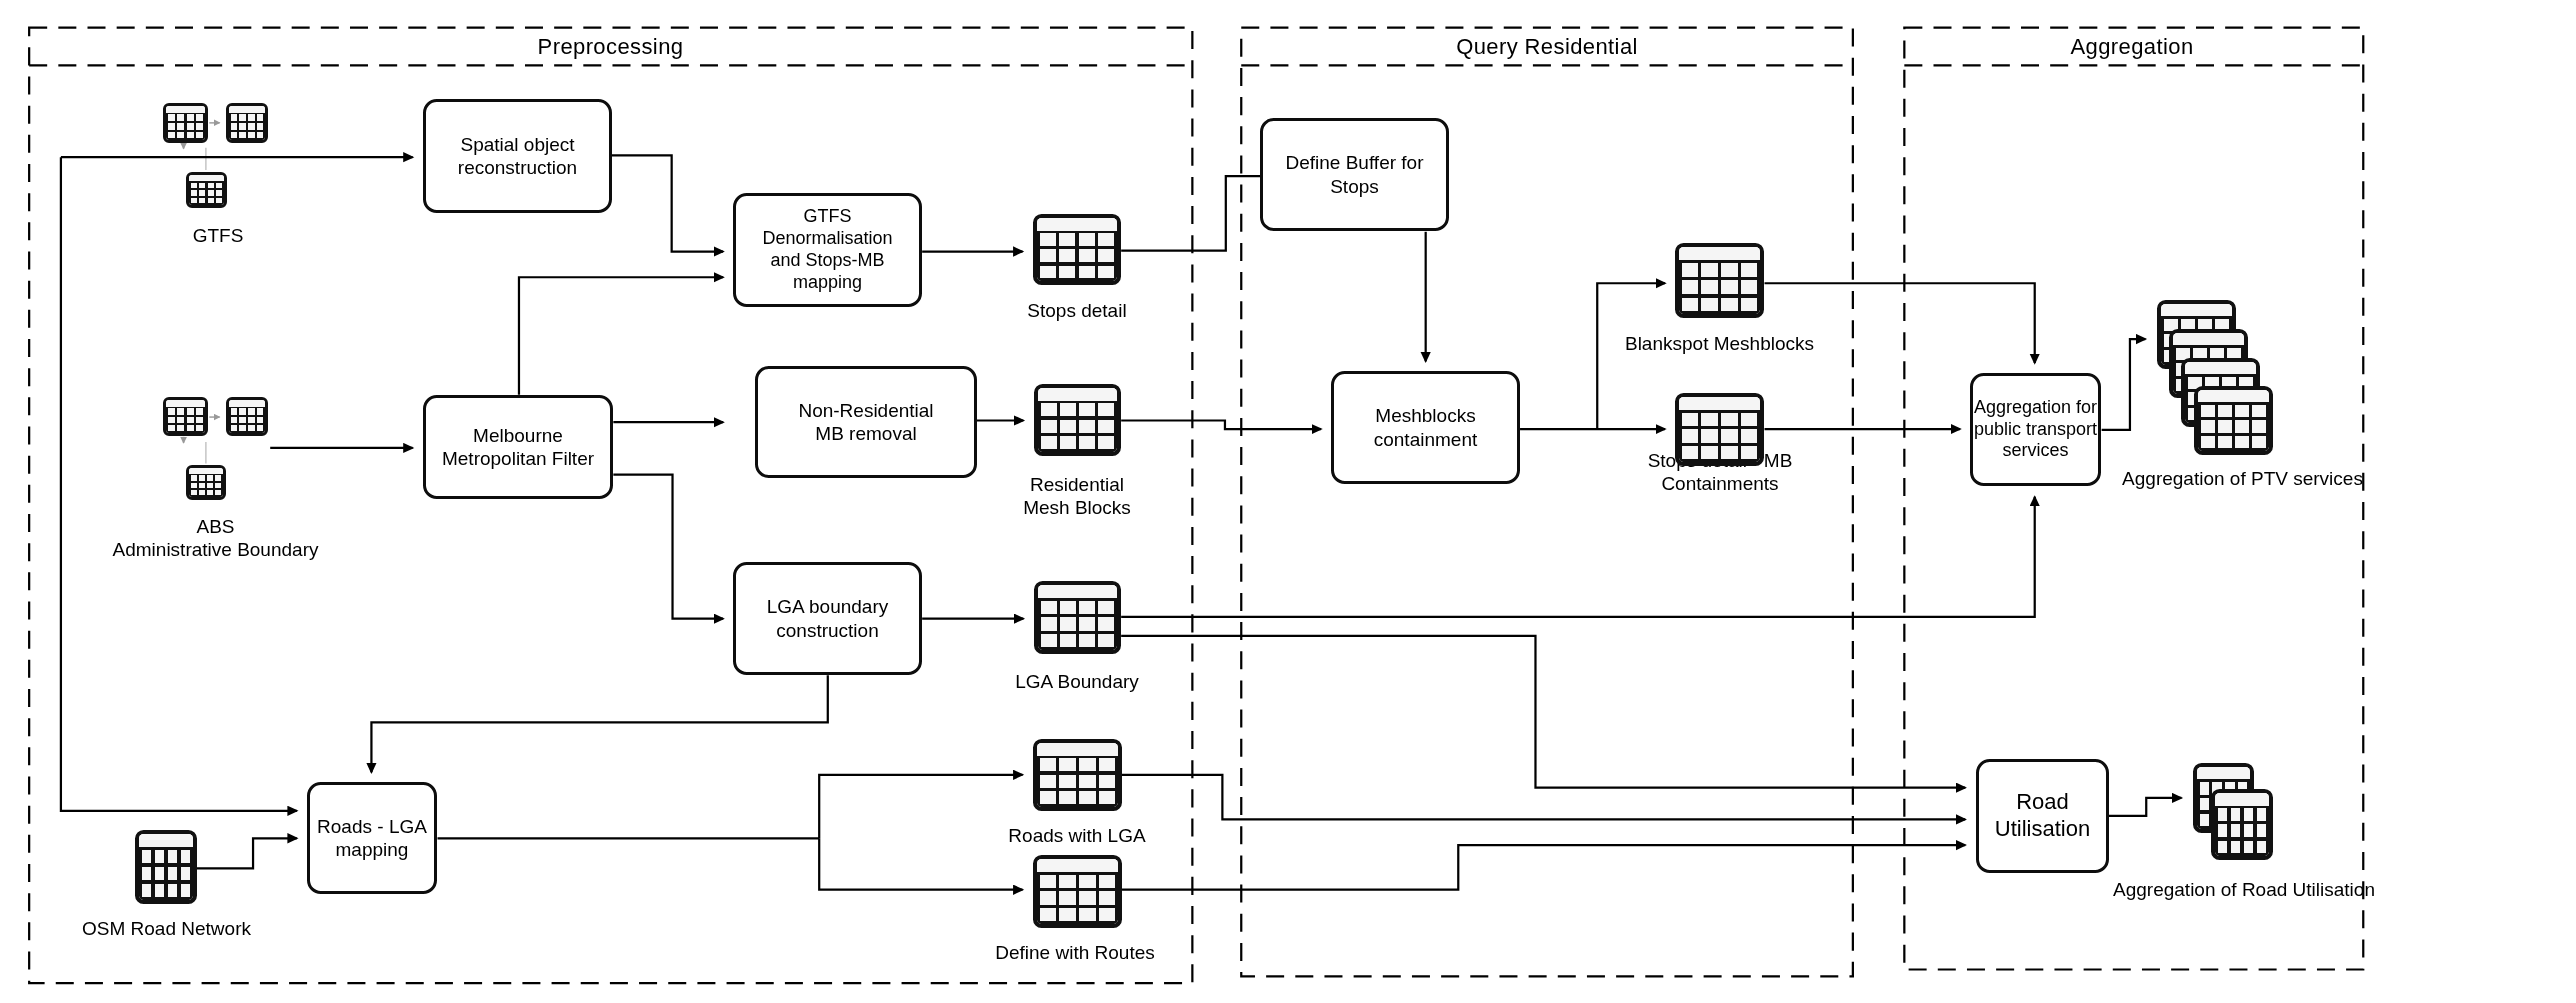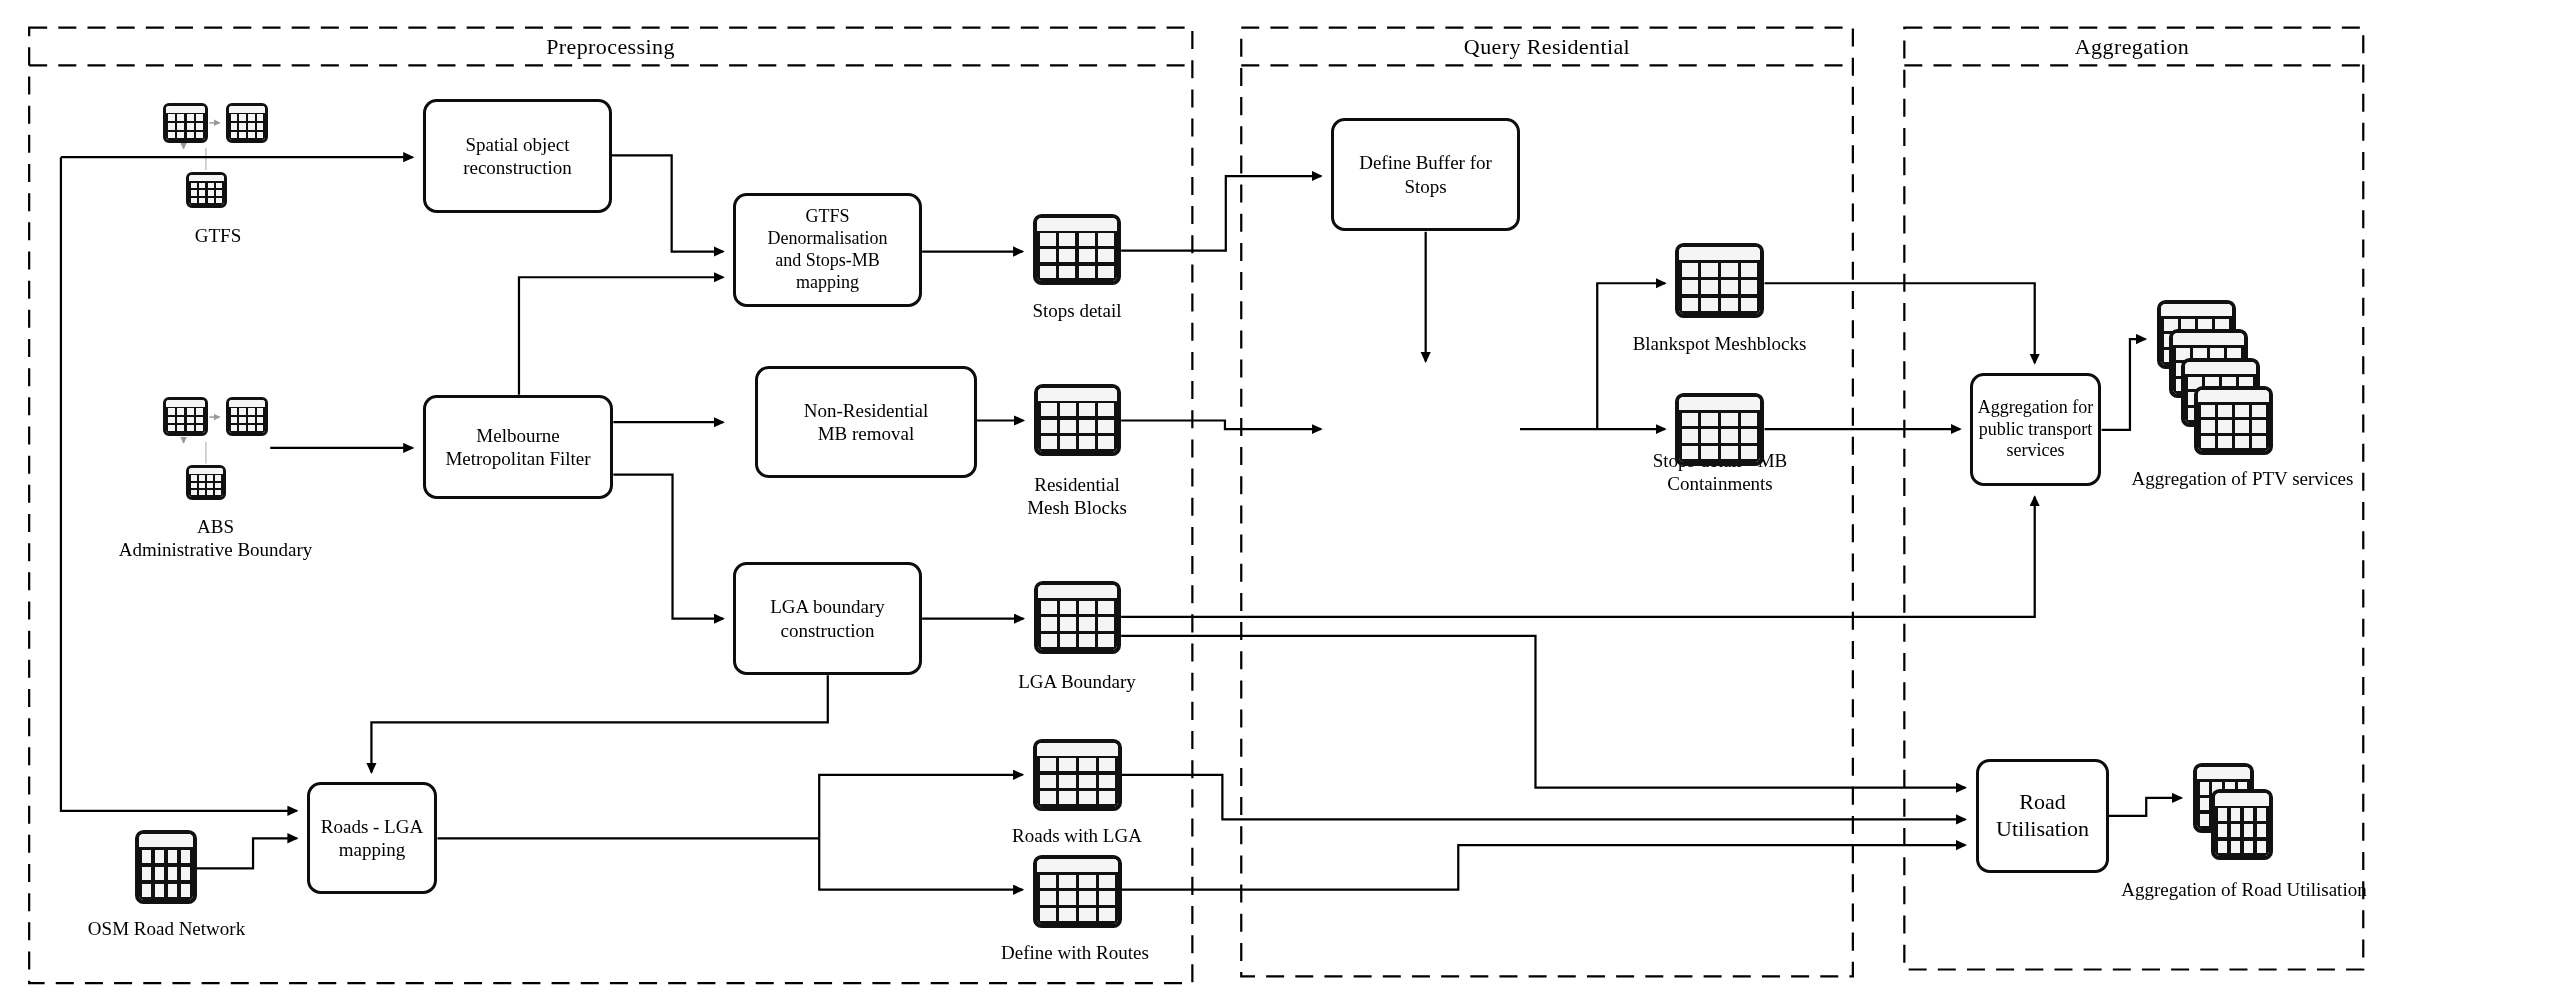--- a/index.html
+++ b/index.html
@@ -1,18 +1,18 @@
 <!DOCTYPE html>
 <html style="font-size:13.7px"><head>
 <meta charset="utf-8">
 <style>
   html,body { margin:0; padding:0; background:#ffffff; }
   #canvas {
     position:relative; width:2576px; height:1004px; background:#ffffff;
-    font-family:Liberation Serif, serif; color:#000;
+    font-family:Liberation Sans, sans-serif; color:#000;
     overflow:hidden;
   }
   #wires { position:absolute; left:0; top:0; width:2576px; height:1004px; }
 
   .section-title {
     position:absolute; text-align:center; font-size:22px; font-weight:400;
     color:#000; letter-spacing:0.4px;
   }
   .node {
     position:absolute; box-sizing:border-box; background:#fff;
@@ -117,22 +117,24 @@
 and Stops-MB
 mapping</div>
   <div class="node" style="left:423px;top:395px;width:190px;height:104px">Melbourne
 Metropolitan Filter</div>
   <div class="node" style="left:755px;top:366px;width:222px;height:112px">Non-Residential
 MB removal</div>
   <div class="node" style="left:733px;top:562px;width:189px;height:113px">LGA boundary
 construction</div>
   <div class="node" style="left:307px;top:782px;width:130px;height:112px">Roads - LGA
 mapping</div>
-  <div class="node" style="left:1331px;top:118px;width:189px;height:113px">Define Buffer for
+  <div class="node" style="left:1260px;top:118px;width:189px;height:113px">Define Buffer for
 Stops</div>
+  <div class="node" style="left:1331px;top:371px;width:189px;height:113px">Meshblocks
+containment</div>
   <div class="node" style="left:1970px;top:373px;width:131px;height:113px;font-size:18px">Aggregation for
 public transport
 services</div>
   <div class="node" style="left:1976px;top:759px;width:133px;height:114px;font-size:22px">Road Utilisation</div>
 
   <div class="tbl small" style="left:163px;top:103px;width:45px;height:40px">
       <div class="hdr"></div>
       <div class="grid">
         <div></div>
         <div></div>

